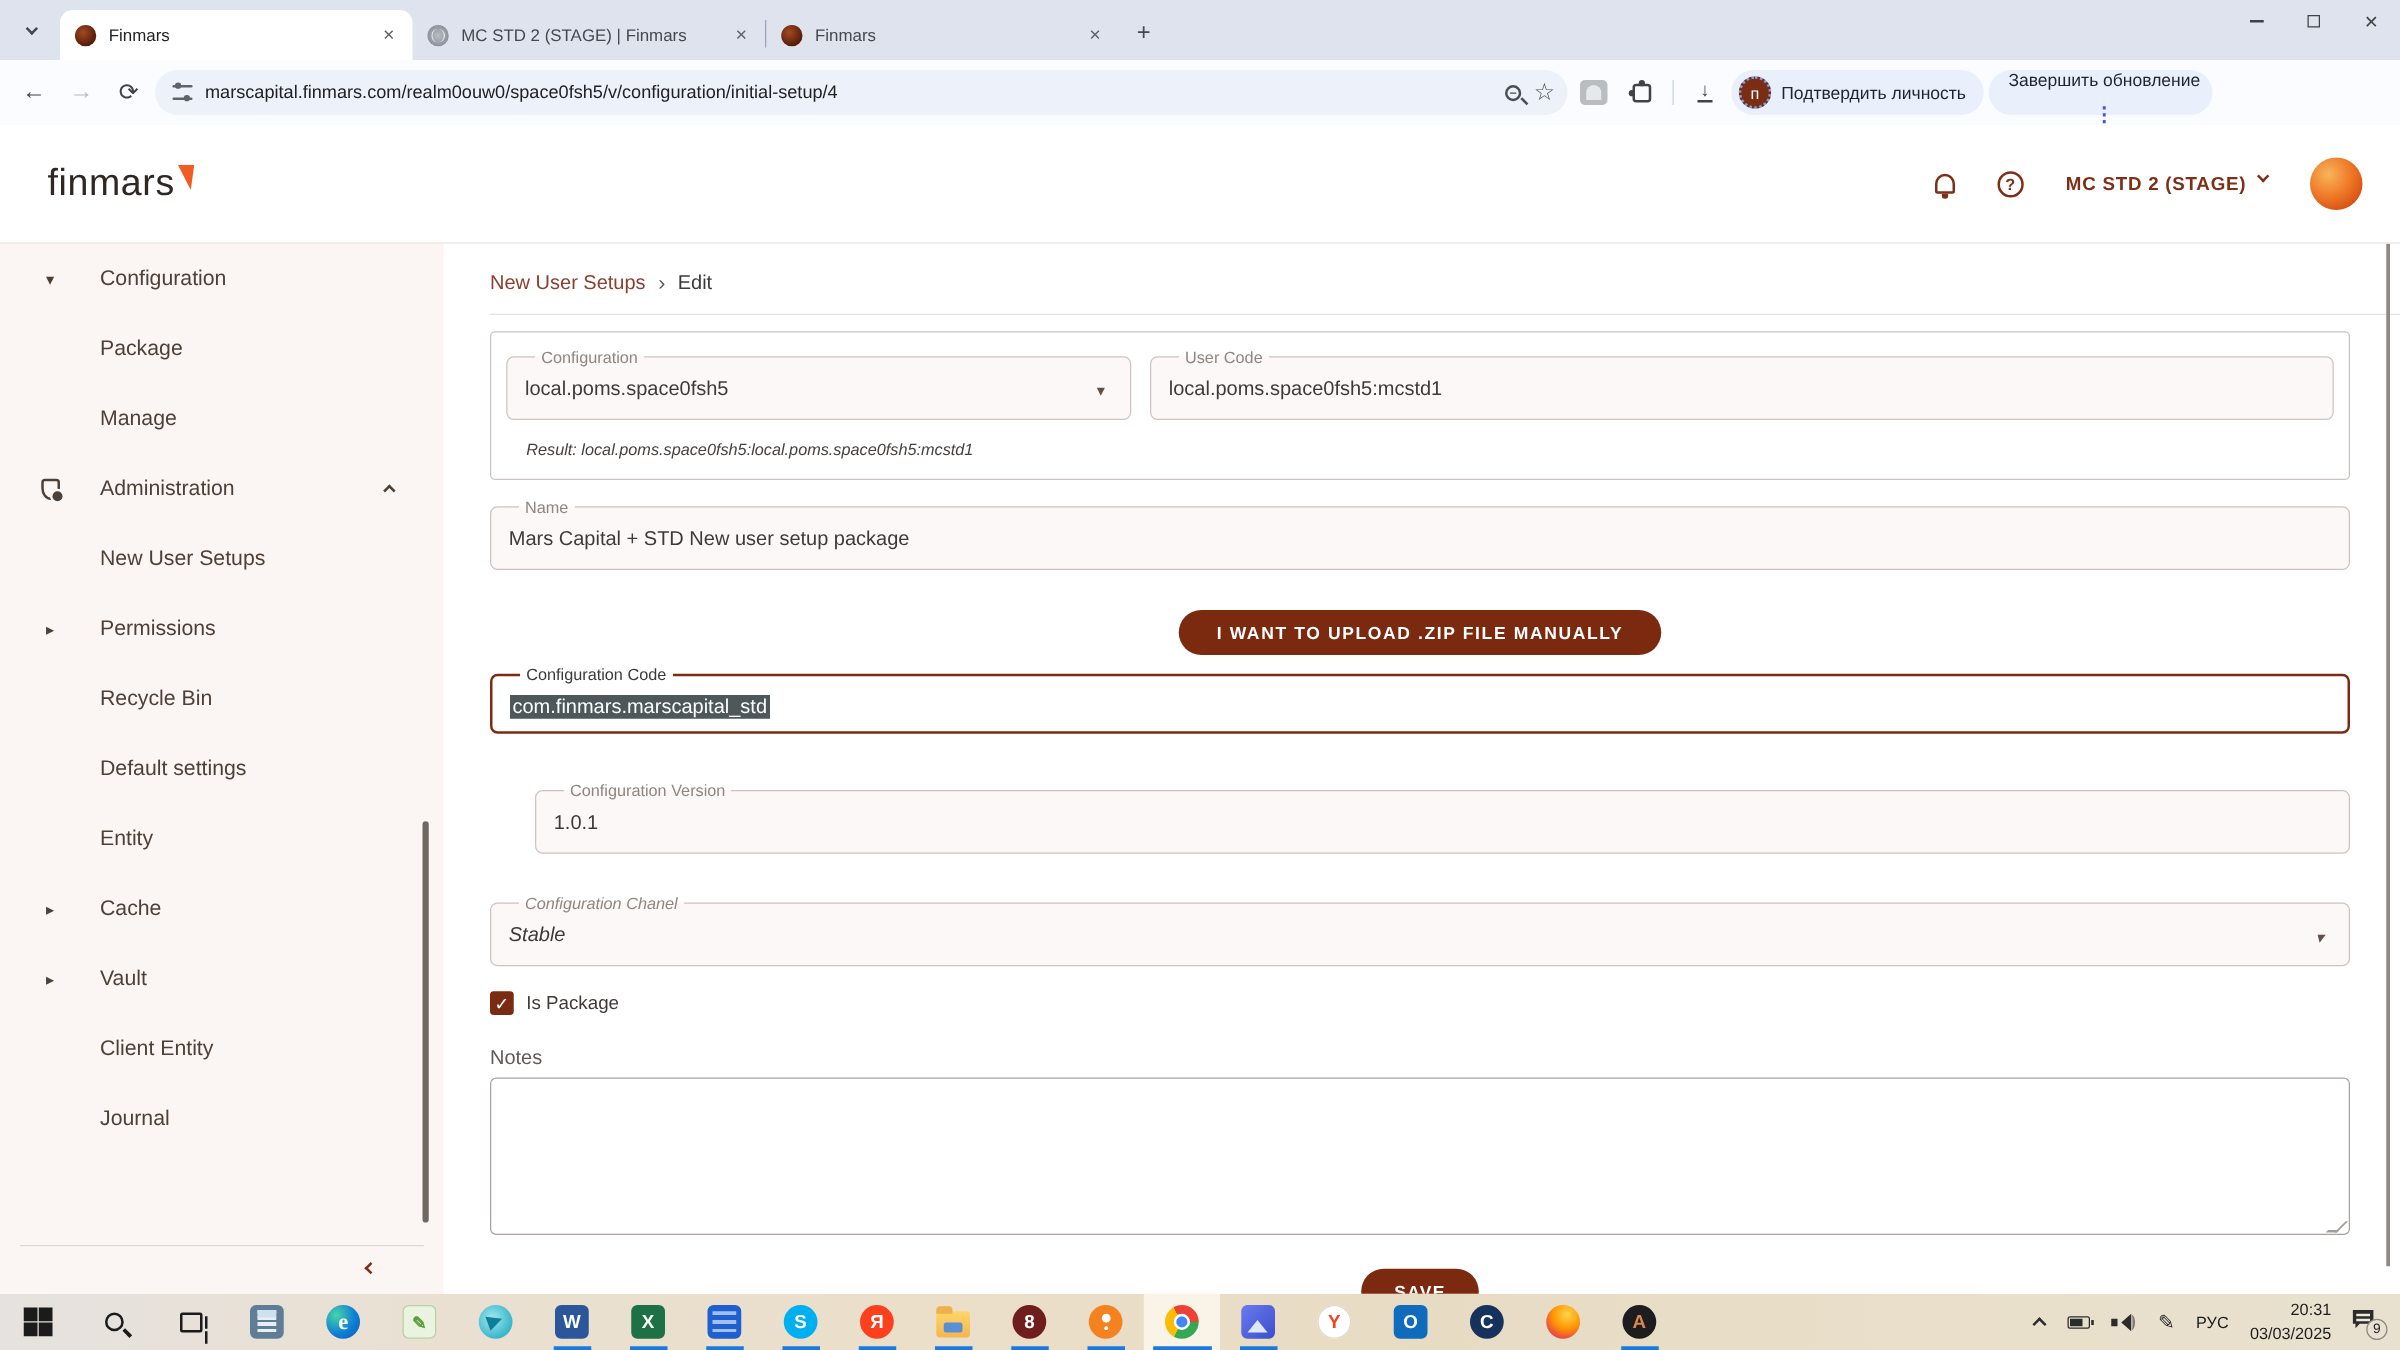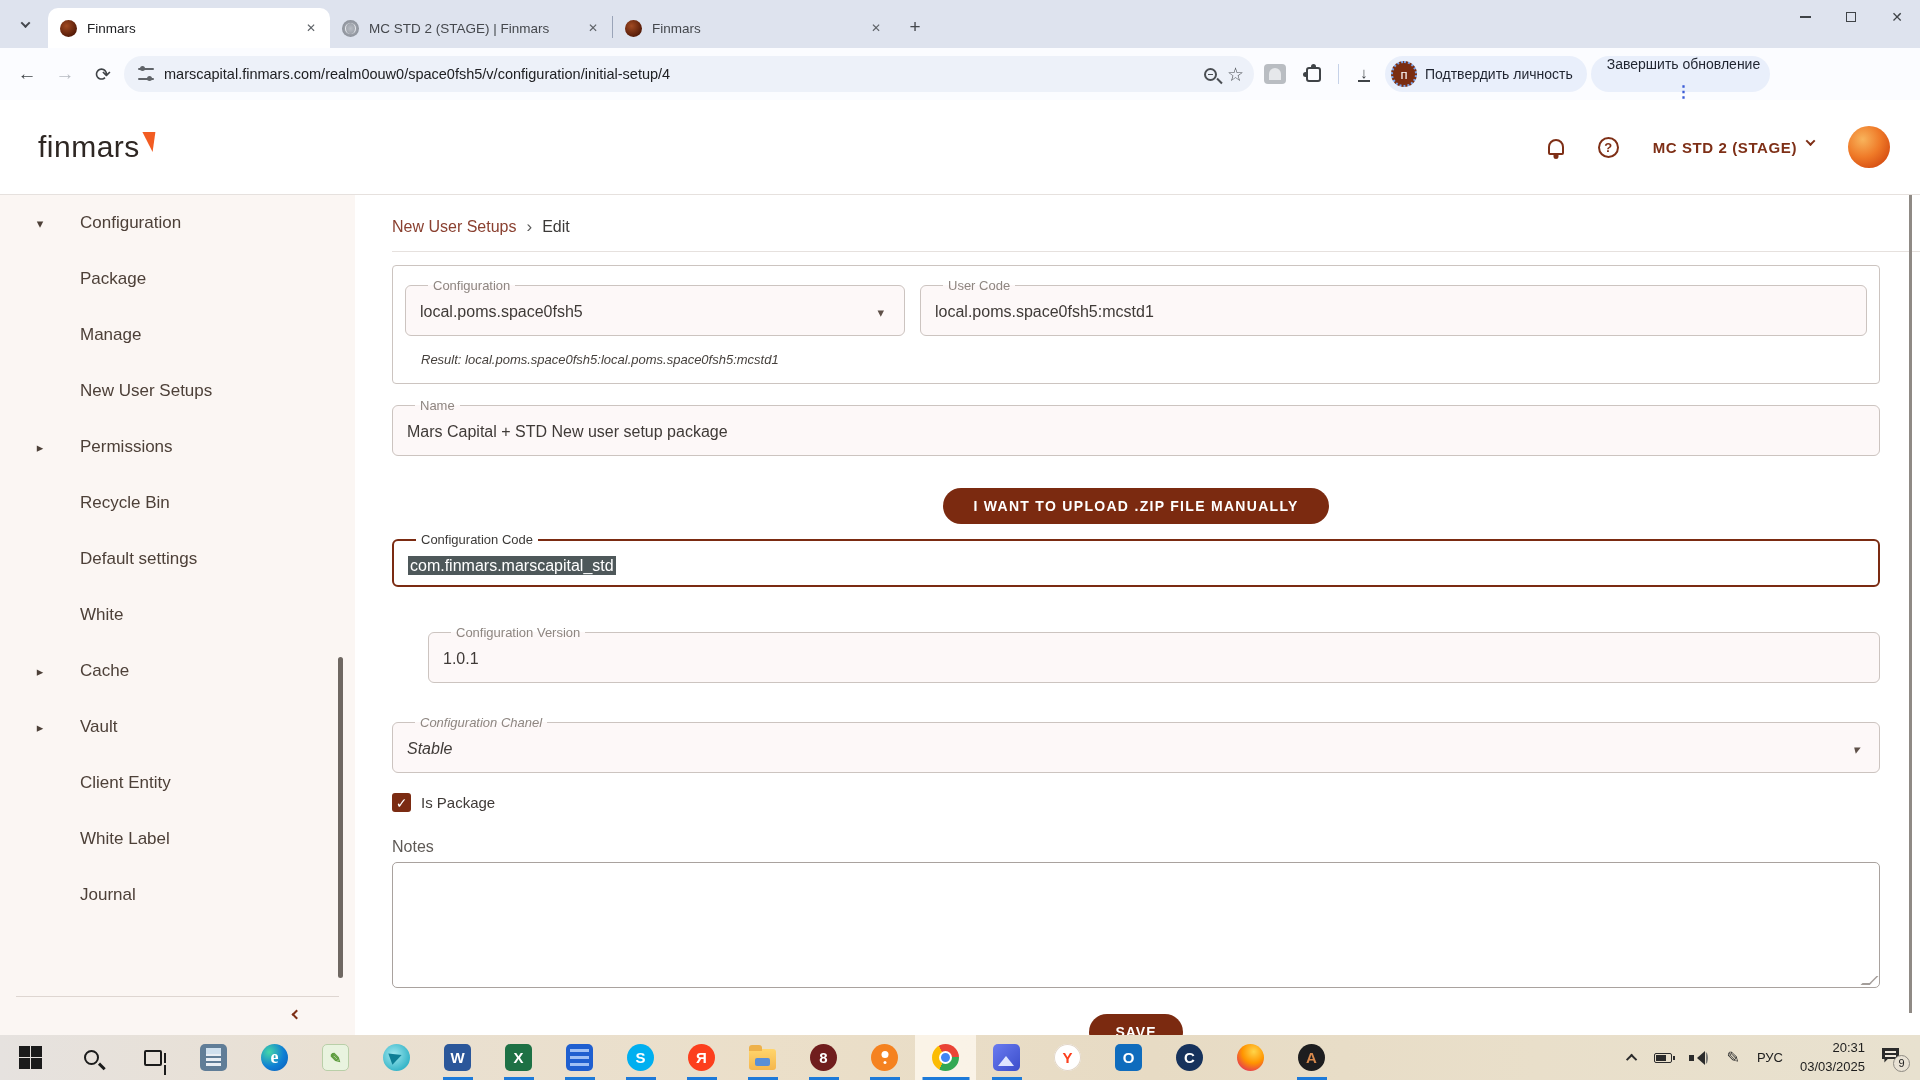--- a/index.html
+++ b/index.html
@@ -280,60 +280,63 @@
       </div>
       <div class="side-item">
         <span class="side-lead"></span>
         <span>Package</span>
       </div>
       <div class="side-item">
         <span class="side-lead"></span>
         <span>Manage</span>
       </div>
       <div class="side-item">
+        <span class="side-lead">
+            <span class="shield"></span>
+          </span>
+        <span>Administration</span>
+        <span class="chev-right-slot"><span class="chev up"></span></span>
+      </div>
+      <div class="side-item">
         <span class="side-lead"></span>
         <span>New User Setups</span>
       </div>
       <div class="side-item">
         <span class="side-lead">
             <span class="caret">▸</span>
           </span>
         <span>Permissions</span>
       </div>
       <div class="side-item">
         <span class="side-lead"></span>
         <span>Recycle Bin</span>
       </div>
       <div class="side-item">
         <span class="side-lead"></span>
         <span>Default settings</span>
       </div>
       <div class="side-item">
         <span class="side-lead"></span>
-        <span>White</span>
+        <span>Entity</span>
       </div>
       <div class="side-item">
         <span class="side-lead">
             <span class="caret">▸</span>
           </span>
         <span>Cache</span>
       </div>
       <div class="side-item">
         <span class="side-lead">
             <span class="caret">▸</span>
           </span>
         <span>Vault</span>
       </div>
       <div class="side-item">
         <span class="side-lead"></span>
         <span>Client Entity</span>
-      </div>
-      <div class="side-item">
-        <span class="side-lead"></span>
-        <span>White Label</span>
       </div>
       <div class="side-item">
         <span class="side-lead"></span>
         <span>Journal</span>
       </div>
       <div class="side-footer">
         <div class="rule"></div>
         <div class="collapse-btn">
             <span class="chev left"></span>
           </div>

